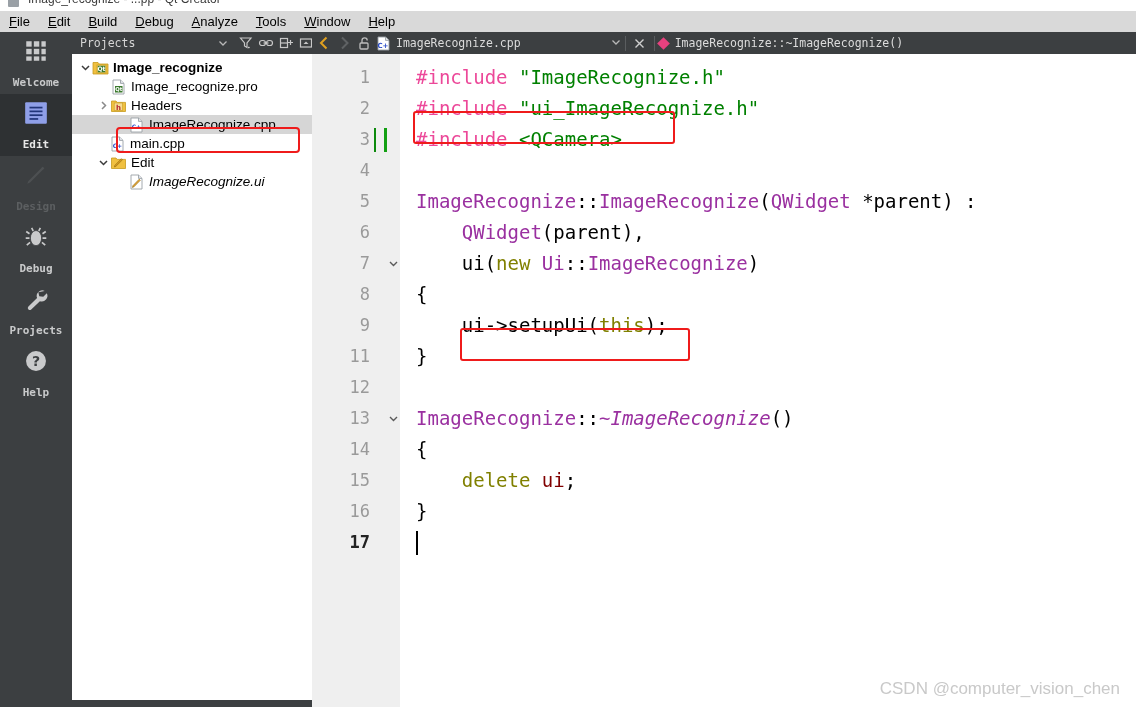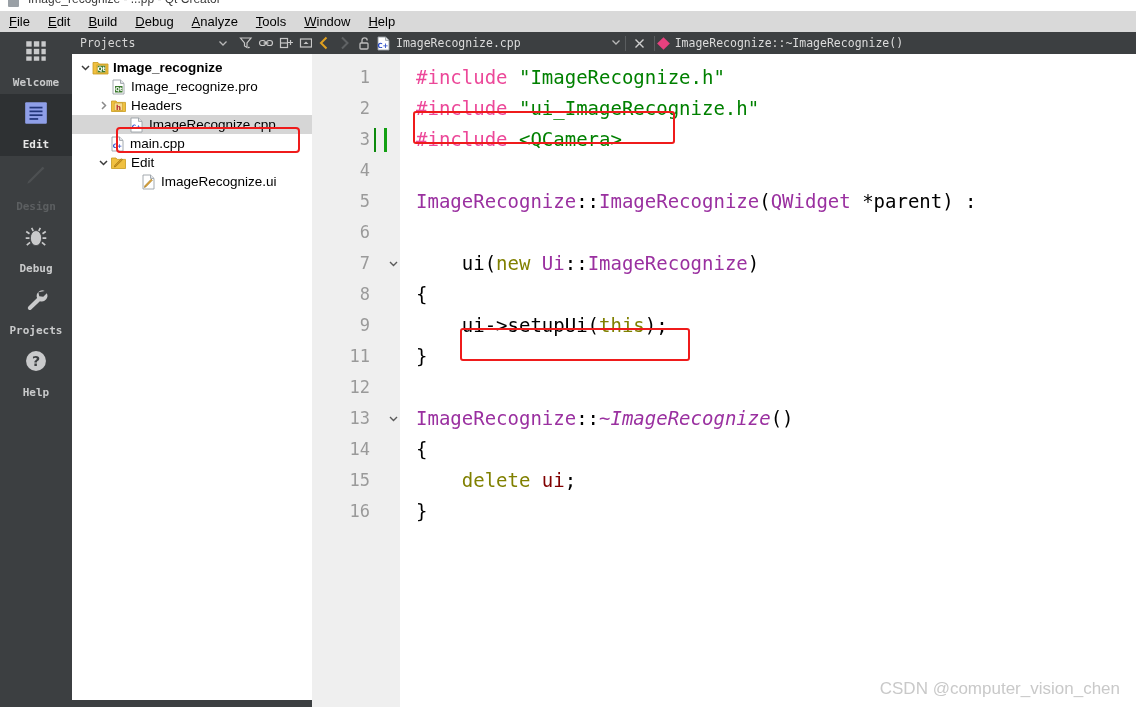--- a/index.html
+++ b/index.html
@@ -390,21 +390,21 @@
             <svg width="11" height="11" viewBox="0 0 11 11">
               <path d="M2 4 L5.5 7.5 L9 4" fill="none" stroke="#3c3c3c" stroke-width="1.5"></path>
             </svg>
           </span>
           <span class="ticonbox"><svg width="17" height="16" viewBox="0 0 17 16">
               <path d="M1.5 3 H6 L7.2 4.4 H15.5 V13.5 H1.5 Z" fill="#f0c040" stroke="#c79a1e" stroke-width="0.8"></path>
               <path d="M4.5 12 L5.8 11.4 L12.5 4.8 L11.4 3.7 L4.8 10.4 Z" fill="#d99c1e" stroke="#8a6410" stroke-width="0.6"></path>
             </svg></span>
           <span class="tlabel">Edit</span>
         </div>
-        <div class="trow" style="padding-left: 54px;">
+        <div class="trow" style="padding-left: 42px; font-style: italic;">
           <span class="twist"></span>
           <span class="ticonbox"><svg width="17" height="16" viewBox="0 0 17 16">
               <path d="M3 1 H10.5 L14 4.4 V15 H3 Z" fill="#ffffff" stroke="#9aa0a6" stroke-width="0.9"></path>
               <path d="M10.5 1 V4.4 H14" fill="#e3e6ea" stroke="#9aa0a6" stroke-width="0.9"></path>
               <path d="M4.5 13.5 L5.8 12.9 L12.3 6.3 L11.2 5.2 L4.8 11.8 Z" fill="#e8a93a" stroke="#8a6410" stroke-width="0.6"></path>
             </svg></span>
           <span class="tlabel">ImageRecognize.ui</span>
         </div>
       </div>
     <div class="selbox" style="left:44px;top:95px;width:180px;height:22px;"></div>
@@ -459,34 +459,35 @@
 
   <div class="editor">
     <div class="gutter"></div>
     <div class="codearea"></div>
     <div id="lines" style="position:absolute;left:0;top:8px;width:824px;">
         <div class="line"><span class="lnum">1</span><span class="codeline"><span class="k-pre">#include </span><span class="k-str">"ImageRecognize.h"</span></span></div>
         <div class="line"><span class="lnum">2</span><span class="codeline"><span class="k-pre">#include </span><span class="k-str">"ui_ImageRecognize.h"</span></span></div>
         <div class="line"><span class="lnum">3</span><span class="chg"></span><span class="codeline"><span class="k-pre">#include </span><span class="k-str">&lt;QCamera&gt;</span></span><span class="caretg" style="left: 62px;"></span></div>
         <div class="line"><span class="lnum">4</span><span class="codeline"></span></div>
         <div class="line"><span class="lnum">5</span><span class="codeline"><span class="k-cls">ImageRecognize</span><span class="k-pun">::</span><span class="k-cls">ImageRecognize</span><span class="k-pun">(</span><span class="k-cls">QWidget</span><span class="k-pun"> *parent) :</span></span></div>
-        <div class="line"><span class="lnum">6</span></div>
+        <div class="line"><span class="lnum">6</span><span class="codeline"><span class="k-pun">    </span><span class="k-cls">QWidget</span><span class="k-pun">(parent),</span></span></div>
         <div class="line"><span class="lnum">7</span><span class="fold"><svg width="11" height="11" viewBox="0 0 11 11">
               <path d="M2 4 L5.5 7.5 L9 4" fill="none" stroke="#5a5a5a" stroke-width="1.4"></path>
             </svg></span><span class="codeline"><span class="k-pun">    ui(</span><span class="k-kw">new</span><span class="k-pun"> </span><span class="k-cls">Ui</span><span class="k-pun">::</span><span class="k-cls">ImageRecognize</span><span class="k-pun">)</span></span></div>
         <div class="line"><span class="lnum">8</span><span class="codeline"><span class="k-pun">{</span></span></div>
         <div class="line"><span class="lnum">9</span><span class="codeline"><span class="k-pun">    ui-&gt;setupUi(</span><span class="k-kw">this</span><span class="k-pun">);</span></span></div>
         <div class="line"><span class="lnum">11</span><span class="codeline"><span class="k-pun">}</span></span></div>
         <div class="line"><span class="lnum">12</span><span class="codeline"></span></div>
         <div class="line"><span class="lnum">13</span><span class="fold"><svg width="11" height="11" viewBox="0 0 11 11">
               <path d="M2 4 L5.5 7.5 L9 4" fill="none" stroke="#5a5a5a" stroke-width="1.4"></path>
             </svg></span><span class="codeline"><span class="k-cls">ImageRecognize</span><span class="k-pun">::</span><span class="k-cls-it">~ImageRecognize</span><span class="k-pun">()</span></span></div>
         <div class="line"><span class="lnum">14</span><span class="codeline"><span class="k-pun">{</span></span></div>
         <div class="line"><span class="lnum">15</span><span class="codeline"><span class="k-pun">    </span><span class="k-kw">delete</span><span class="k-pun"> </span><span class="k-fld">ui</span><span class="k-pun">;</span></span></div>
         <div class="line"><span class="lnum">16</span><span class="codeline"><span class="k-pun">}</span></span></div>
+        <div class="line"><span class="lnum cur">17</span><span class="codeline"></span><span class="caret" style="left: 104px;"></span></div>
       </div>
 
     <div class="codebox" style="left:101px;top:57px;width:258px;height:29px;"></div>
     <div class="codebox" style="left:148px;top:274px;width:226px;height:29px;"></div>
 
     <div class="watermark">CSDN @computer_vision_chen</div>
   </div>
 
 </div>
 

